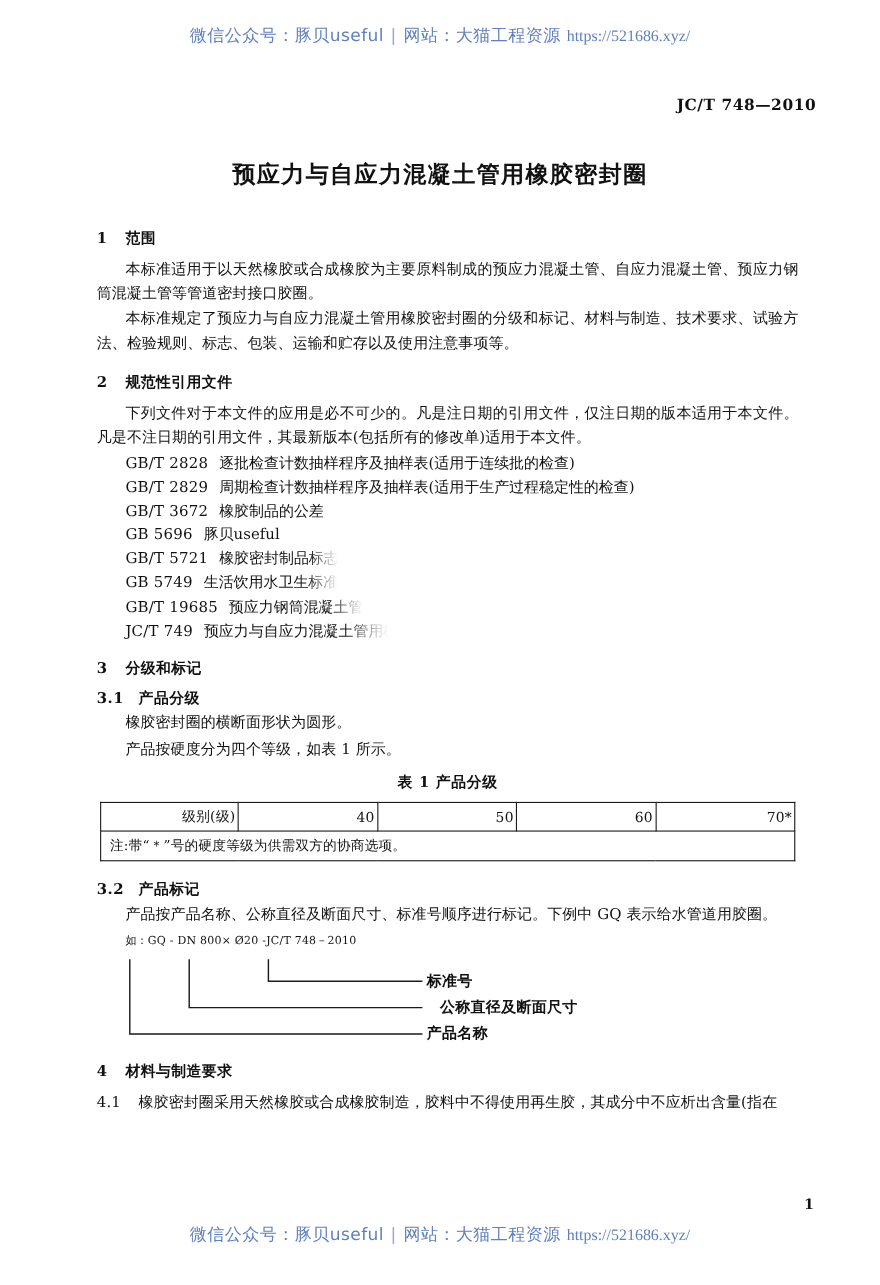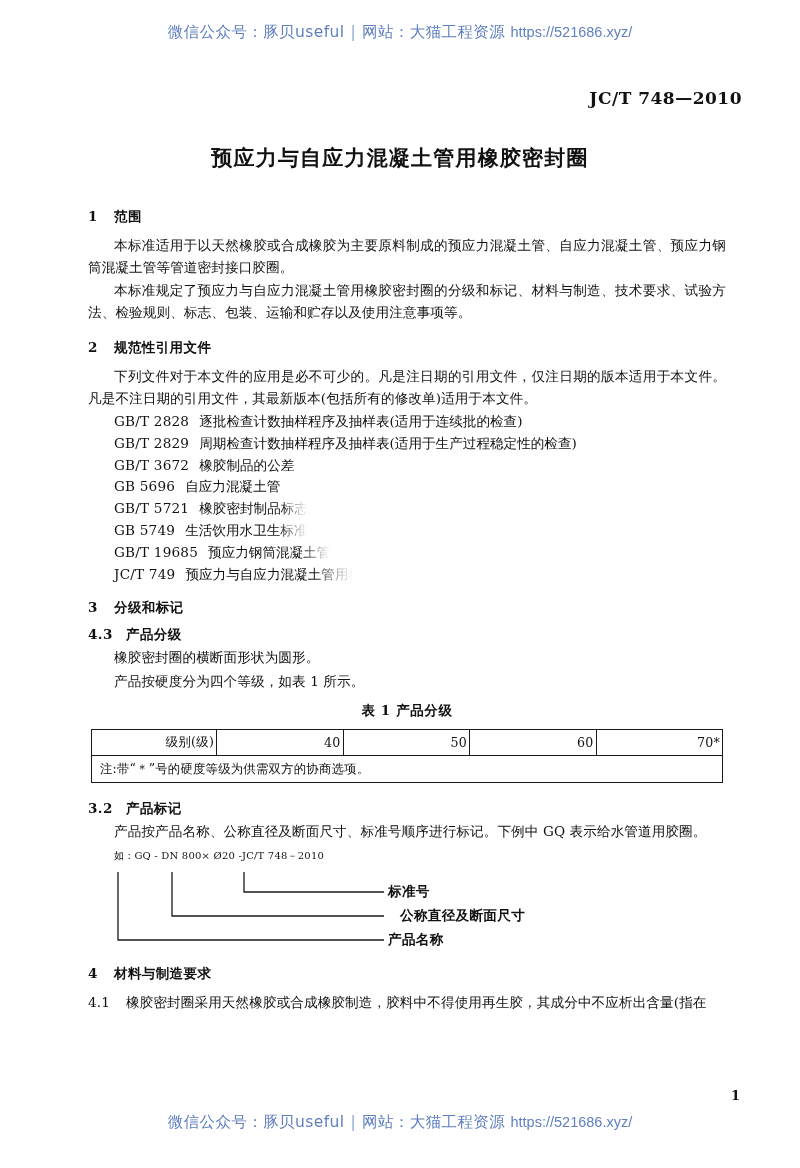--- a/index.html
+++ b/index.html
@@ -30,33 +30,33 @@
     font-size: 15.5px;
     letter-spacing: 0.4px;
     white-space: nowrap;
     font-family: "DejaVu Sans", "Liberation Sans", sans-serif;
   }
   .watermark .sep {
     color: #8fa8d6;
     padding: 0 6px;
   }
   .watermark .url {
-    font-family: Liberation Sans, sans-serif;
+    font-family: Liberation Serif, serif;
     font-size: 14.5px;
     letter-spacing: 0px;
   }
   #wm-top { top: 22px; }
   #wm-bottom { top: 1112px; }
 
   
   .std-no {
     position: absolute;
     top: 88px;
     right: 58px;
-    font-size: 17px;
+    font-size: 14px;
     font-weight: bold;
     letter-spacing: 0.5px;
   }
 
   
   .doc-title {
     position: absolute;
     top: 144px;
     left: 0;
     width: 800px;
@@ -212,32 +212,32 @@
 
     <div class="gap-md"></div>
 
     <div class="h1"><span class="num">2</span><span>规范性引用文件</span></div>
     <p class="para indent">下列文件对于本文件的应用是必不可少的。凡是注日期的引用文件，仅注日期的版本适用于本文件。凡是不注日期的引用文件，其最新版本(包括所有的修改单)适用于本文件。</p>
 
     <div class="ref-list">
       <div class="ref"><span class="code">GB/T 2828</span><span class="desc">逐批检查计数抽样程序及抽样表(适用于连续批的检查)</span></div>
       <div class="ref"><span class="code">GB/T 2829</span><span class="desc">周期检查计数抽样程序及抽样表(适用于生产过程稳定性的检查)</span></div>
       <div class="ref"><span class="code">GB/T 3672</span><span class="desc">橡胶制品的公差</span></div>
-      <div class="ref"><span class="code">GB 5696</span><span class="desc">自应力混凝土管</span></div>
+      <div class="ref"><span class="code">GB 5696</span><span class="desc">豚贝useful</span></div>
       <div class="ref clipped"><span class="code">GB/T 5721</span><span class="desc">橡胶密封制品标志</span></div>
       <div class="ref clipped"><span class="code">GB 5749</span><span class="desc">生活饮用水卫生标准</span></div>
       <div class="ref clipped"><span class="code">GB/T 19685</span><span class="desc">预应力钢筒混凝土管</span></div>
       <div class="ref clipped"><span class="code">JC/T 749</span><span class="desc">预应力与自应力混凝土管用橡胶密封圈</span></div>
     </div>
 
     <div class="gap-md"></div>
 
     <div class="h1"><span class="num">3</span><span>分级和标记</span></div>
 
-    <div class="h2"><span class="num">4.3</span><span>产品分级</span></div>
+    <div class="h2"><span class="num">3.1</span><span>产品分级</span></div>
     <p class="para sub">橡胶密封圈的横断面形状为圆形。</p>
     <p class="para sub">产品按硬度分为四个等级，如表 1 所示。</p>
 
     <div class="table-caption">表 1   产品分级</div>
     <table class="grade">
       <tbody>
         <tr>
           <td class="lbl">级别(级)</td>
           <td>40</td>
           <td>50</td>

